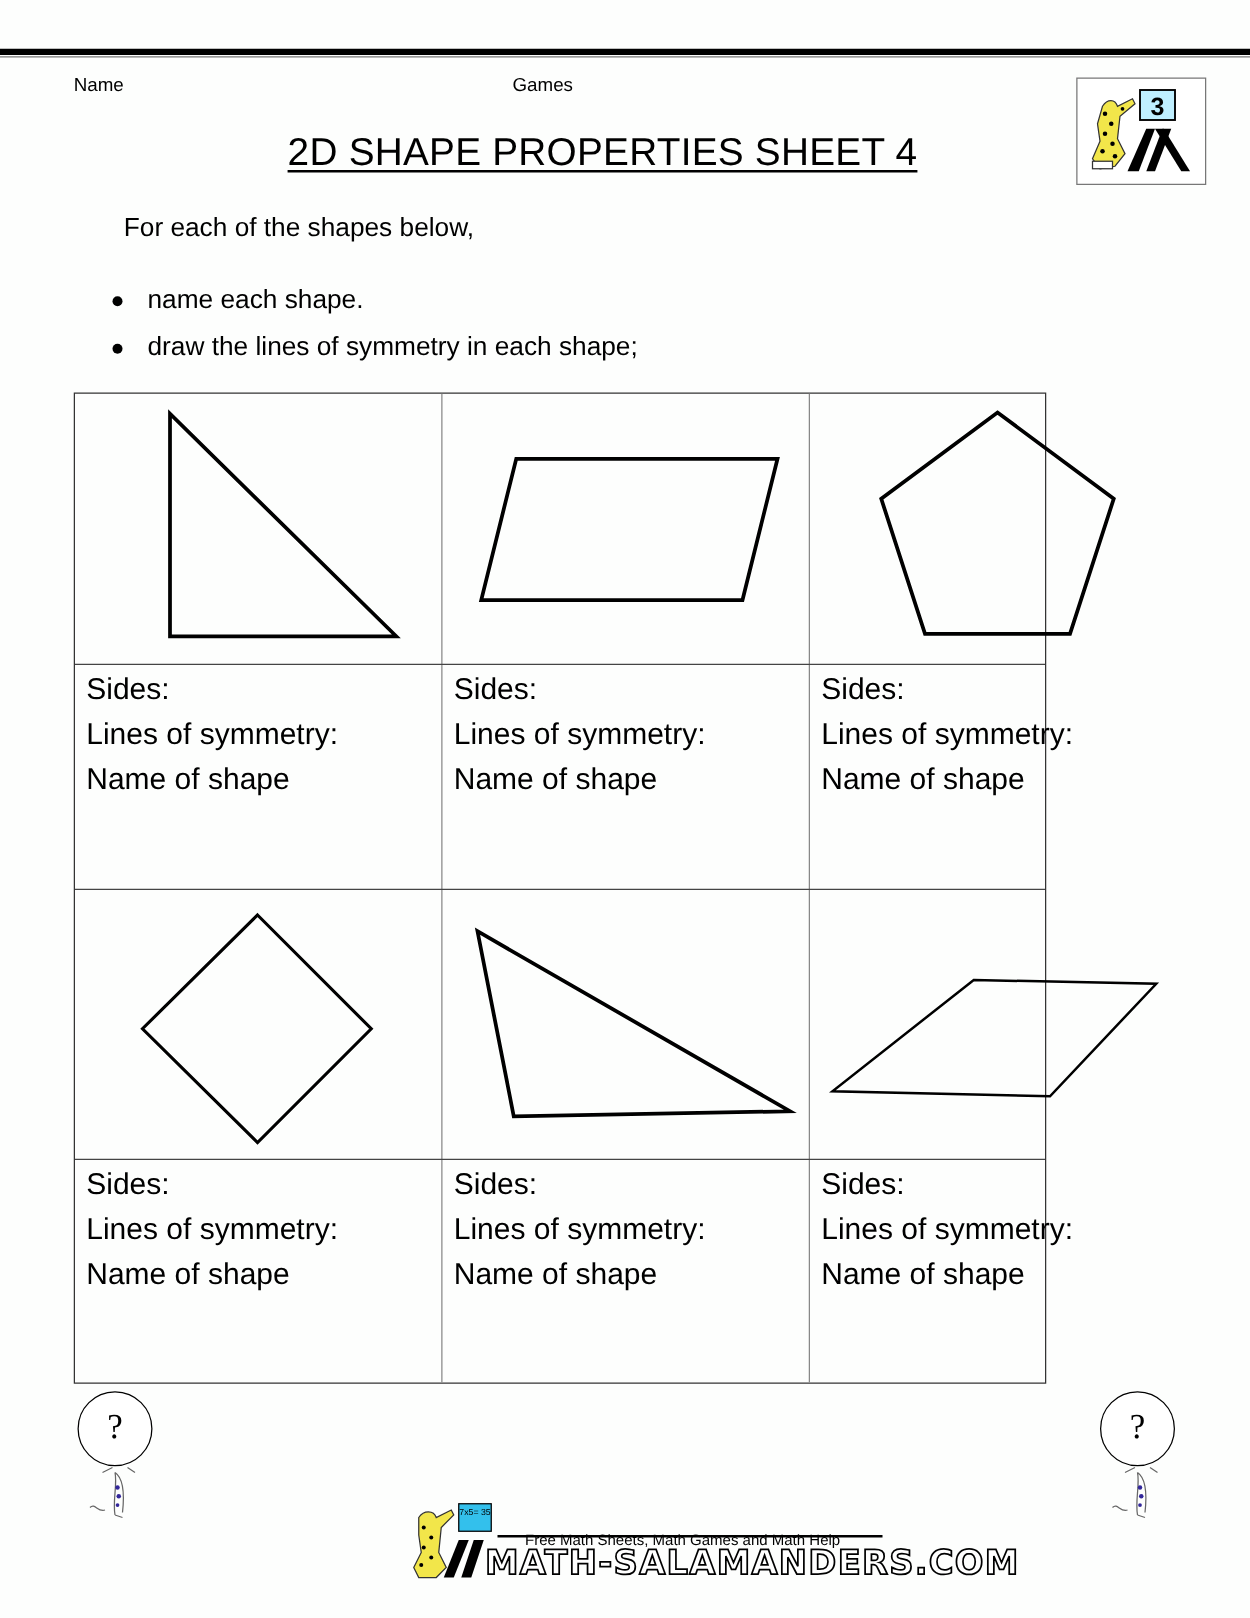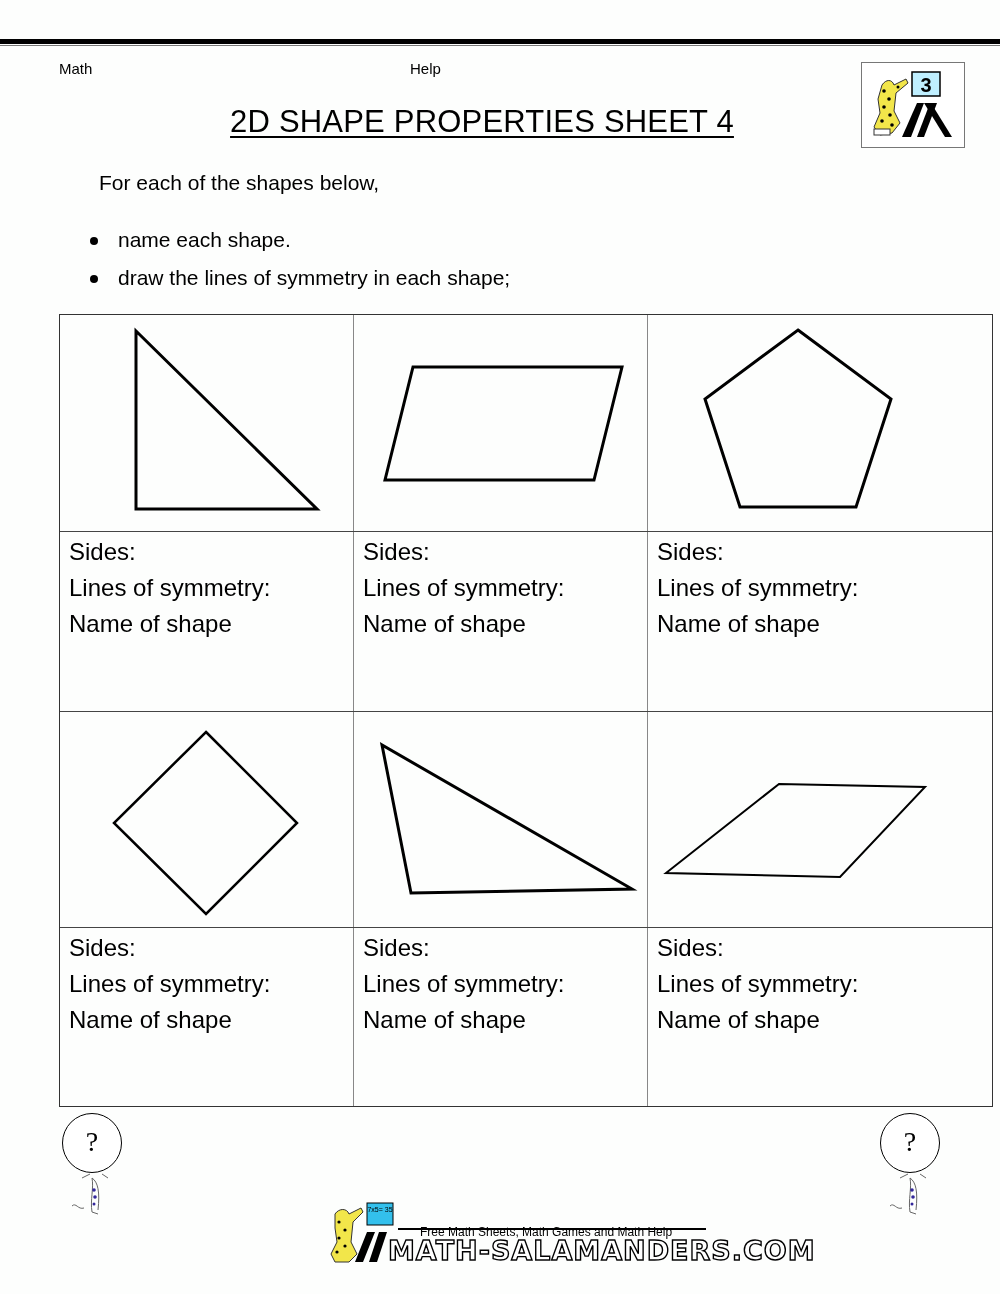--- a/index.html
+++ b/index.html
@@ -15,21 +15,21 @@
       position: absolute; left: 0; width: 964px; top: 104px; text-align: center;
       font-size: 31px; letter-spacing: 0.2px;
     }
     .title span { text-decoration: underline; text-decoration-thickness: 2px; text-underline-offset: 4px; }
     .logo-box { position: absolute; left: 861px; top: 62px; width: 102px; height: 84px; border: 1px solid #777; background: #fff; }
     .intro { position: absolute; left: 59px; top: 171px; font-size: 21px; margin-left: 40px; }
     .bullets { position: absolute; left: 90px; top: 226px; margin: 0; padding: 0; list-style: none; font-size: 21px; }
     .bullets li { position: relative; padding-left: 28px; height: 38px; line-height: 28px; }
     .bullets li::before { content: ""; position: absolute; left: 0; top: 11px; width: 8px; height: 8px; border-radius: 50%; background: #000; }
     .grid {
-      position: absolute; left: 59px; top: 314px; width: 934px; height: 793px;
+      position: absolute; left: 59px; top: 314px; width: 778px; height: 793px;
       border: 1px solid #333; box-sizing: border-box;
     }
     .cell { position: absolute; box-sizing: border-box; }
     .vline { position: absolute; width: 1px; background: #888; top: 0; bottom: 0; }
     .hline { position: absolute; height: 1px; background: #444; left: 0; right: 0; }
     .text-cell { font-size: 24px; line-height: 36px; padding: 2px 0 0 9px; }
     .text-cell div { white-space: nowrap; }
     svg.shape { position: absolute; left: 0; top: 0; }
     .qmark {
       position: absolute; width: 58px; height: 58px; border: 1px solid #000; border-radius: 50%;
@@ -41,22 +41,22 @@
       position: absolute; left: 388px; top: 1235px; font-size: 27px; font-weight: bold; letter-spacing: 1px;
       color: #fff; -webkit-text-stroke: 1.4px #000; font-family: "DejaVu Sans", sans-serif;
     }
   </style>
 </head>
 <body>
 
 <div class="topline"></div>
 <div class="topline2"></div>
 
-<div class="lbl" style="left:59px">Math</div>
-<div class="lbl" style="left:410px">Help</div>
+<div class="lbl" style="left:59px">Name</div>
+<div class="lbl" style="left:410px">Games</div>
 
 <div class="title"><span>2D SHAPE PROPERTIES SHEET 4</span></div>
 
 <div class="logo-box">
   <svg width="102" height="84" viewBox="0 0 102 84">
     <rect x="50" y="9" width="28" height="24" fill="#bfefff" stroke="#000" stroke-width="1.5"></rect>
     <text x="64" y="29" text-anchor="middle" font-size="20" font-family="Liberation Sans, sans-serif" font-weight="bold">3</text>
     <polygon points="40,74 55,40 62,40 49,74" fill="#000"></polygon>
     <polygon points="55,74 68,40 75,40 62,74" fill="#000"></polygon>
     <polygon points="62,40 69,40 90,74 83,74" fill="#000"></polygon>

